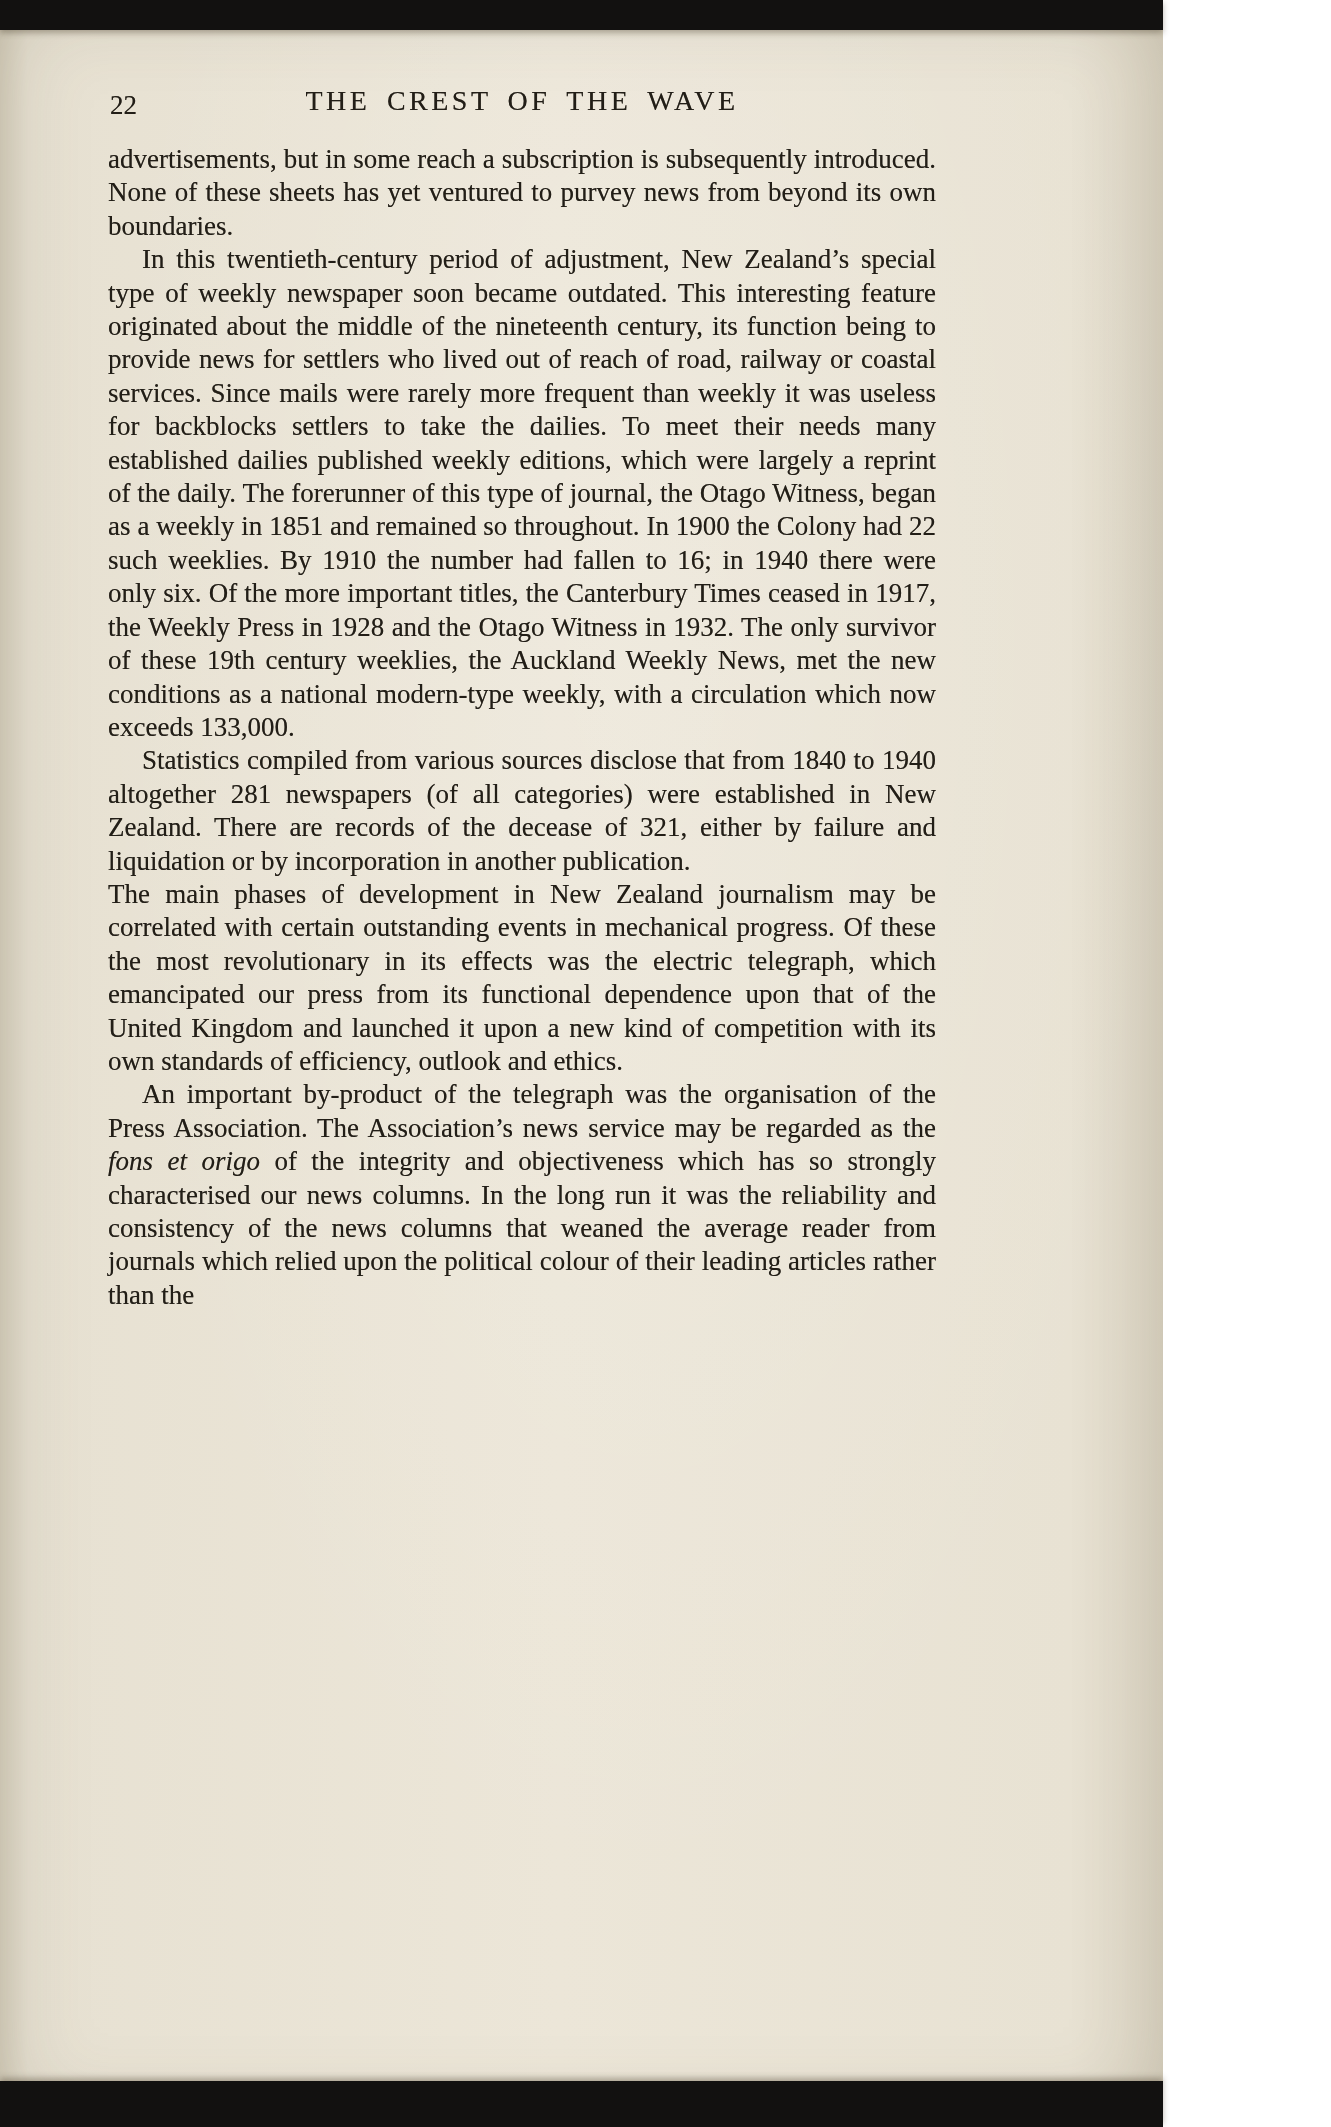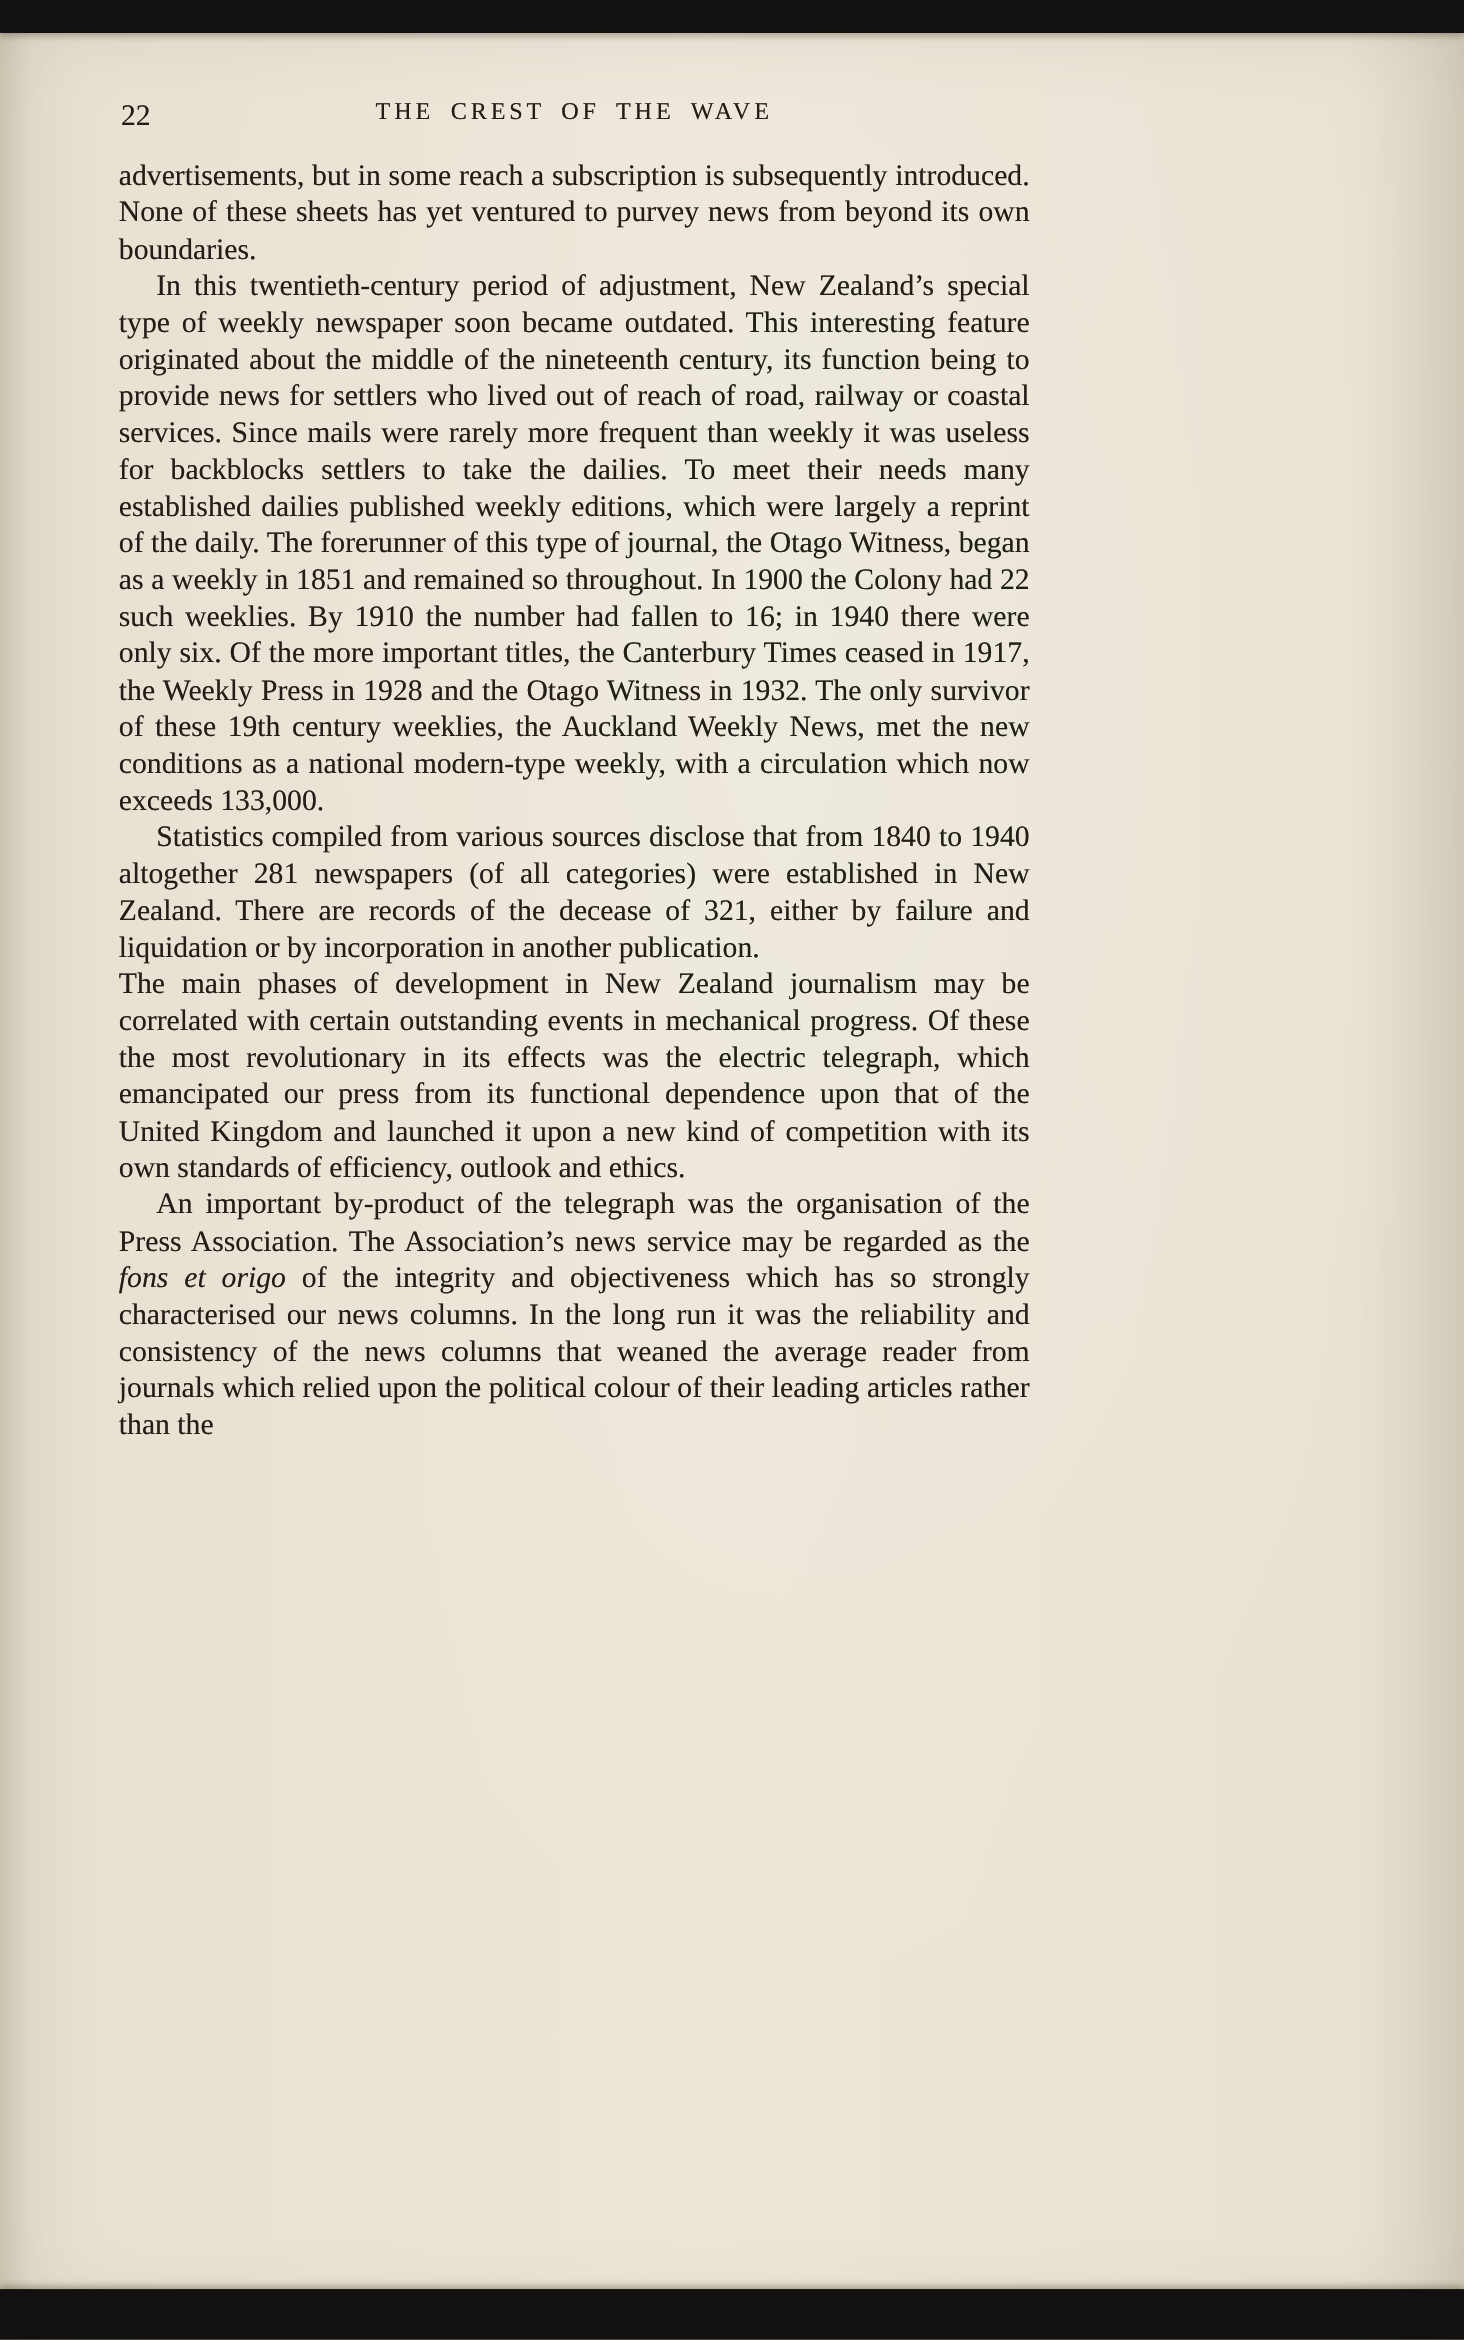--- a/index.html
+++ b/index.html
@@ -7,21 +7,21 @@
     padding: 0;
   }
   body {
     width: 1331px;
     height: 2127px;
     overflow: hidden;
     font-family: "Liberation Serif", "DejaVu Serif", serif;
   }
   .scan {
     position: relative;
-    width: 1331px;
+    width: 1163px;
     height: 2127px;
     background:
       radial-gradient(ellipse at 55% 30%, rgba(255,255,255,0.16), rgba(255,255,255,0) 62%),
       linear-gradient(90deg, #d9d2c0 0px, #e7e1d2 28px, #ece6d8 48%, #e8e2d3 92%, #ded7c6 100%),
       #e9e3d4;
     box-shadow: inset 0 0 90px rgba(92,82,60,0.22);
   }
   .edge {
     position: absolute;
     left: 0;
@@ -49,21 +49,21 @@
   }
   .pagenum {
     position: absolute;
     left: 2px;
     top: 5px;
     font-size: 27px;
   }
   .runhead {
     display: block;
     text-align: center;
-    font-size: 22px;
+    font-size: 28px;
     letter-spacing: 3.5px;
     word-spacing: 6px;
     font-weight: normal;
   }
   p.para {
     margin: 0;
   }
   p.para.indent {
     text-indent: 34px;
   }

